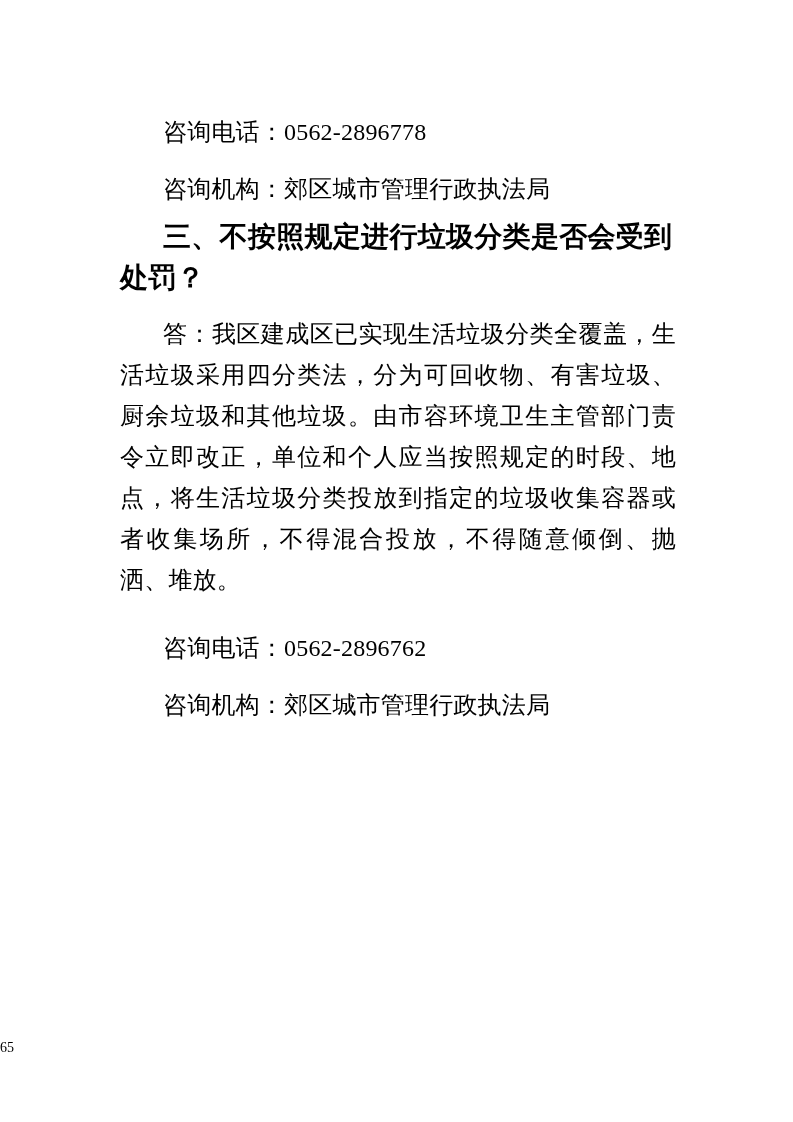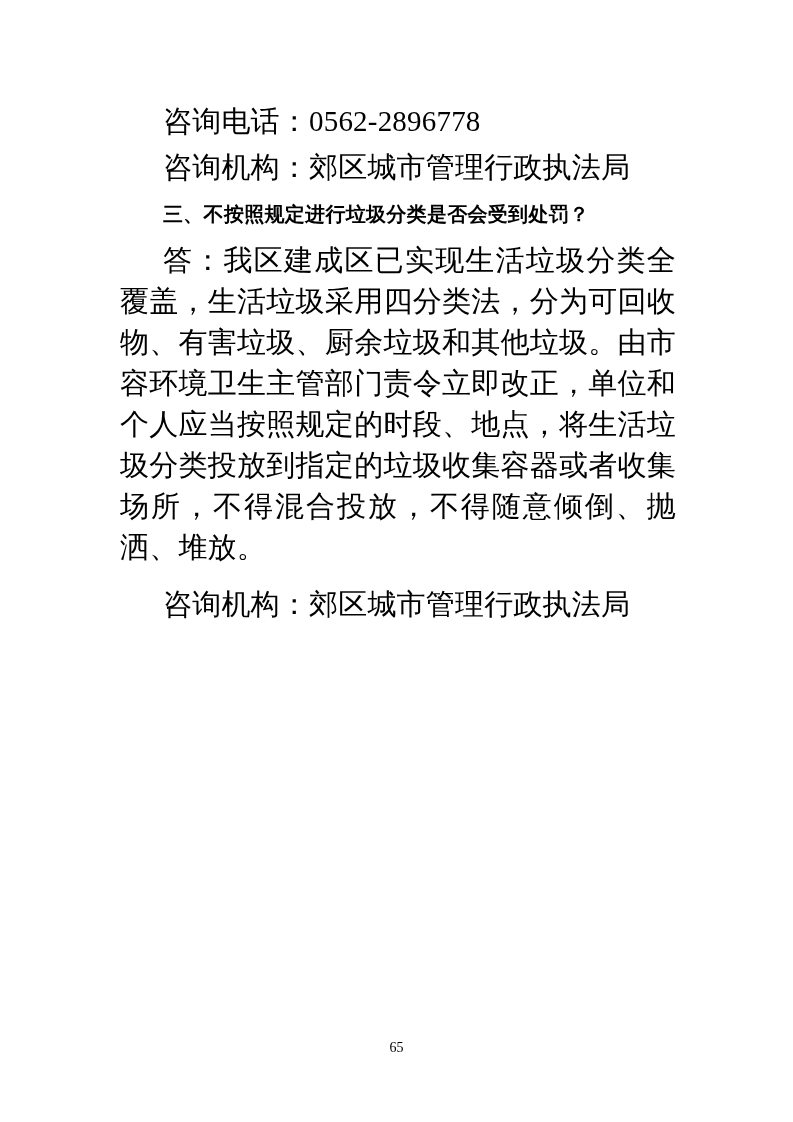--- a/index.html
+++ b/index.html
@@ -21,51 +21,50 @@
     height: 1122px;
     box-sizing: border-box;
   }
   .content {
     position: absolute;
     left: 120px;
     top: 96px;
     width: 556px;
   }
   .para {
-    font-size: 29px;
+    font-size: 24px;
     line-height: 41px;
     text-align: justify;
     text-justify: inter-ideograph;
-    margin: 5px 0 0 0;
+    margin: 16px 0 0 0;
     letter-spacing: 0.2px;
   }
   .indent {
     text-indent: 43px;
   }
   .heading {
-    font-size: 20px;
+    font-size: 28px;
     line-height: 41px;
     font-weight: bold;
     font-family: "Liberation Sans", "DejaVu Sans", sans-serif;
     text-indent: 43px;
     margin: 6px 0 2px 0;
     letter-spacing: 0.3px;
   }
   .block-gap {
     height: 6px;
   }
   .tail-gap {
     height: 5px;
   }
   .page-number {
     position: absolute;
     left: 0;
     top: 1040px;
     width: 793px;
-    text-align: center;
     font-size: 14px;
     font-family: "Liberation Serif", "DejaVu Serif", serif;
     color: #000000;
   }
 </style>
 </head>
 <body>
 
 <div class="page">
   <div class="content">
@@ -76,19 +75,20 @@
 
     <h2 class="heading">三、不按照规定进行垃圾分类是否会受到处罚？</h2>
 
     <p class="para indent">答：我区建成区已实现生活垃圾分类全覆盖，生活垃圾采用四分类法，分为可回收物、有害垃圾、厨余垃圾和其他垃圾。由市容环境卫生主管部门责令立即改正，单位和个人应当按照规定的时段、地点，将生活垃圾分类投放到指定的垃圾收集容器或者收集场所，不得混合投放，不得随意倾倒、抛洒、堆放。</p>
 
     <div class="block-gap"></div>
 
 
     <div class="tail-gap"></div>
 
+    <p class="para indent">咨询电话：0562-2896762</p>
 
     <p class="para indent">咨询机构：郊区城市管理行政执法局</p>
 
   </div>
 
   <div class="page-number">65</div>
 </div>
 
 </body></html>

